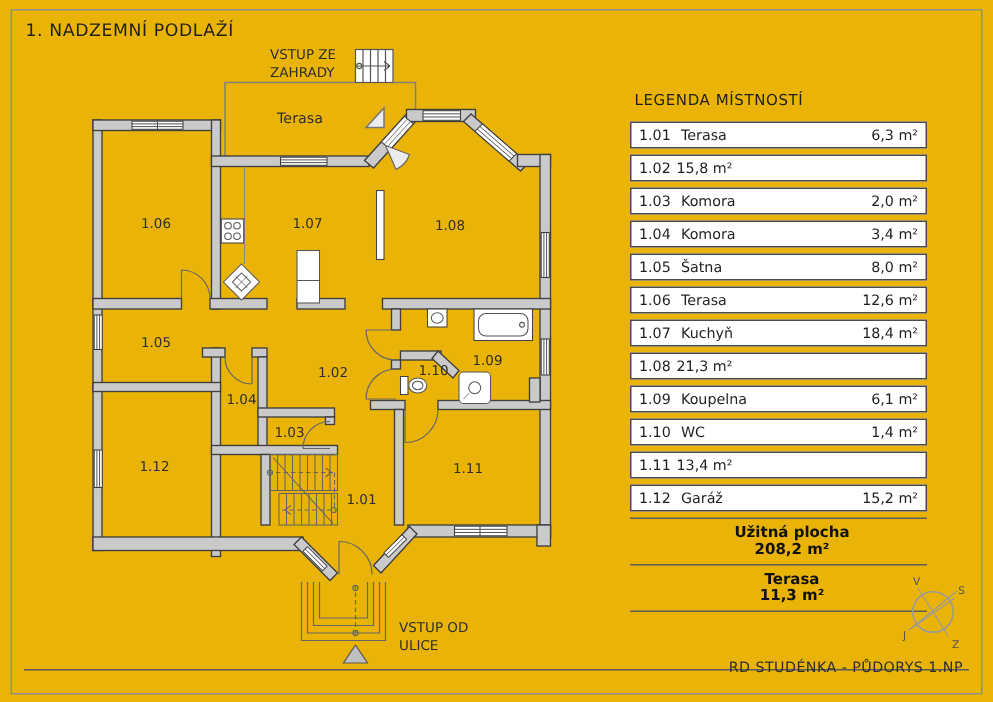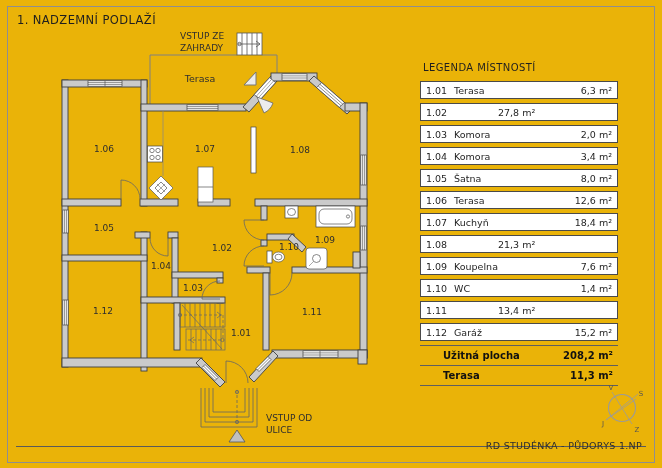--- a/index.html
+++ b/index.html
@@ -7,24 +7,24 @@
         font-family:"DejaVu Sans","Liberation Sans",sans-serif;color:#222;overflow:hidden;}
   .frame{position:absolute;left:7px;top:6px;right:7px;bottom:5px;border:1.5px solid #8e8e8e;}
   .title{position:absolute;left:17px;top:13px;font-size:11.5px;letter-spacing:.4px;color:#1f1f1f;}
   svg.plan{position:absolute;left:0;top:0;}
   .legend{position:absolute;left:420px;top:58px;width:198px;}
   .legend-title{font-size:10px;letter-spacing:.4px;color:#1f1f1f;margin:4px 0 8px 3px;}
   .legend-row{height:16px;margin-bottom:4px;border:1px solid #4a4a4a;background:#fff;
               display:flex;align-items:center;font-size:9.5px;padding:0 5px;color:#1f1f1f;}
   .legend-row .rid{width:25px;}
   .legend-row .rname{flex:1;padding-left:3px;}
-  .legend-row .rarea{text-align:right;margin-left:47px;}
+  .legend-row .rarea{text-align:right;}
   .totals{margin-top:4px;}
   .total-row{display:flex;align-items:center;font-size:10px;font-weight:bold;color:#111;
-             padding:4px 5px 4px 23px;border-top:1.5px solid #5f5f5f;}
+             padding:4px 5px 4px 23px;border-top:1.5px solid #5f5f5f;flex-direction:column;}
   .totals .last{border-bottom:1.5px solid #5f5f5f;}
   .total-row .tlabel{flex:1;}
   .footer-line{position:absolute;left:16px;right:16px;top:446px;border-top:1.5px solid #5a5a5a;}
   .footer-text{position:absolute;right:20px;top:440px;font-size:9.5px;color:#2e2e2e;letter-spacing:.3px;}
   svg.compass{position:absolute;left:596px;top:380px;}
   svg text{font-family:"DejaVu Sans","Liberation Sans",sans-serif;}
 </style>
 </head>
 <body>
 
@@ -249,21 +249,21 @@
   <div class="legend">
     <div class="legend-title">LEGENDA MÍSTNOSTÍ</div>
 
     <div class="legend-row">
       <span class="rid">1.01</span>
       <span class="rname">Terasa</span>
       <span class="rarea">6,3 m²</span>
     </div>
     <div class="legend-row">
       <span class="rid">1.02</span>
-      <span class="rarea">27,8 m²</span>
+      <span class="rarea">15,8 m²</span>
     </div>
     <div class="legend-row">
       <span class="rid">1.03</span>
       <span class="rname">Komora</span>
       <span class="rarea">2,0 m²</span>
     </div>
     <div class="legend-row">
       <span class="rid">1.04</span>
       <span class="rname">Komora</span>
       <span class="rarea">3,4 m²</span>
@@ -283,21 +283,21 @@
       <span class="rname">Kuchyň</span>
       <span class="rarea">18,4 m²</span>
     </div>
     <div class="legend-row">
       <span class="rid">1.08</span>
       <span class="rarea">21,3 m²</span>
     </div>
     <div class="legend-row">
       <span class="rid">1.09</span>
       <span class="rname">Koupelna</span>
-      <span class="rarea">7,6 m²</span>
+      <span class="rarea">6,1 m²</span>
     </div>
     <div class="legend-row">
       <span class="rid">1.10</span>
       <span class="rname">WC</span>
       <span class="rarea">1,4 m²</span>
     </div>
     <div class="legend-row">
       <span class="rid">1.11</span>
       <span class="rarea">13,4 m²</span>
     </div>

